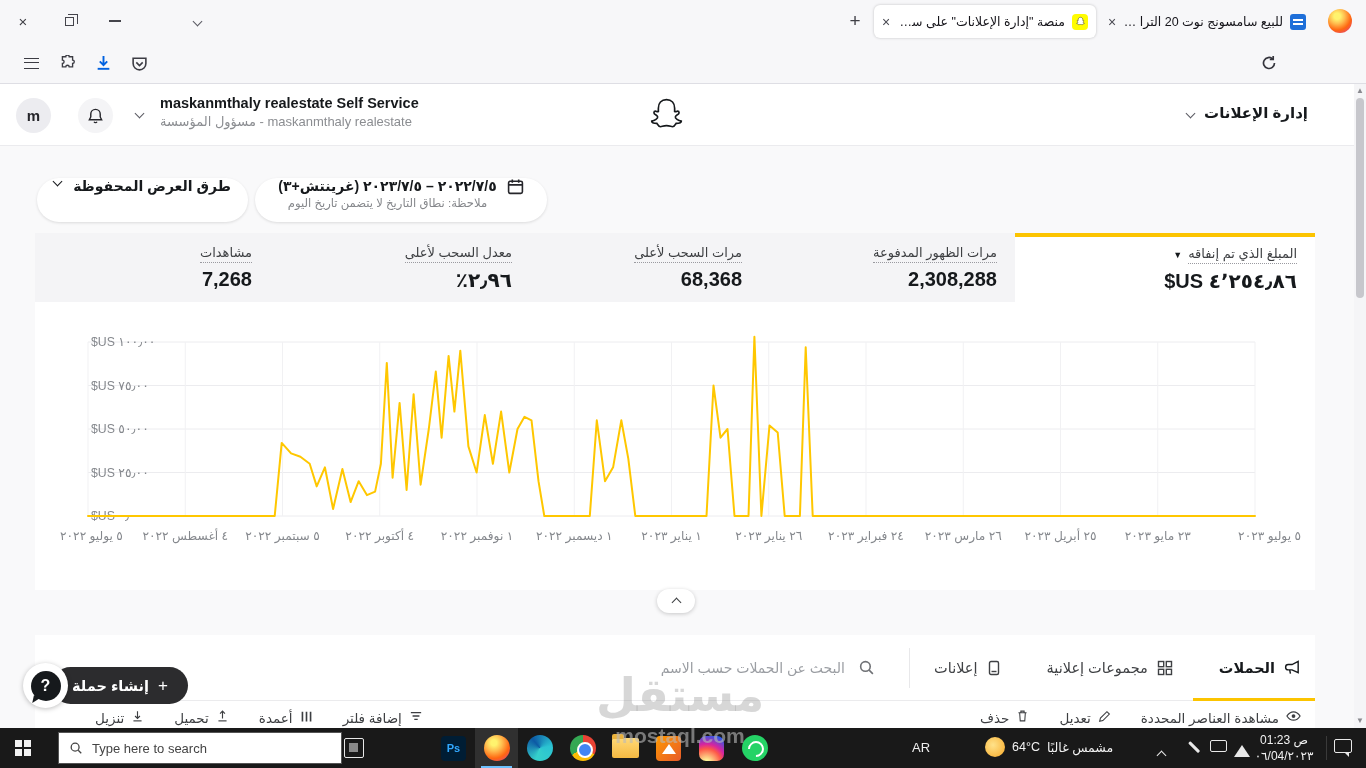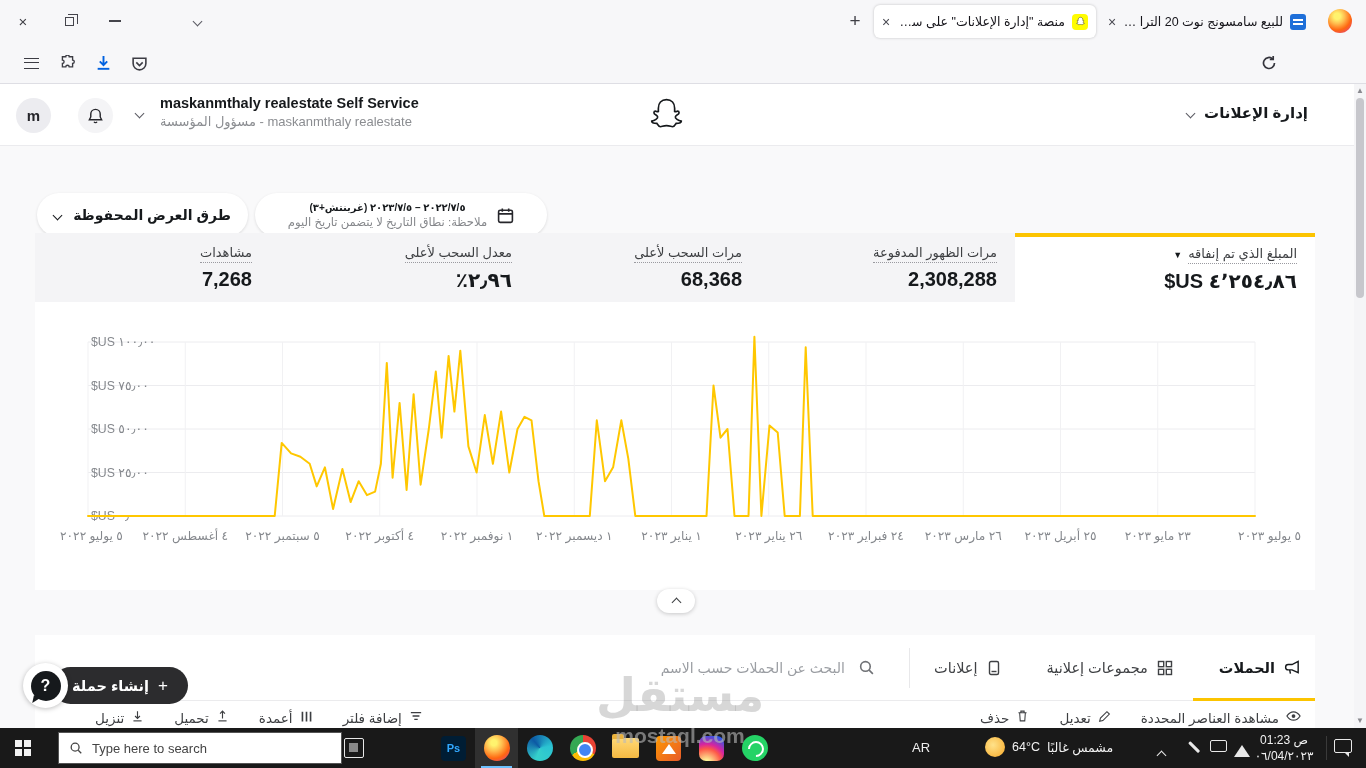--- a/index.html
+++ b/index.html
@@ -50,25 +50,25 @@
   #bell-btn{position:absolute;left:78px;top:14px;width:35px;height:35px;border-radius:50%;background:#f4f4f6;display:flex;align-items:center;justify-content:center;}
   #acct-chev{position:absolute;left:136px;top:26px;}
   #acct-block{position:absolute;left:160px;top:11px;direction:ltr;}
   #acct-name{font-size:14.5px;font-weight:bold;color:#16191c;}
   #acct-role{font-size:13px;color:#8b8d91;margin-top:3px;}
   #ghost-wrap{position:absolute;left:648px;top:12px;}
   #hdr-nav{position:absolute;right:46px;top:20px;display:flex;direction:rtl;align-items:center;gap:10px;}
   #hdr-nav-label{font-size:15px;font-weight:bold;color:#16191c;text-align:center;}
 
   
-  .pill{position:absolute;background:#fff;border-radius:24px;box-shadow:0 1px 3px rgba(0,0,0,.12);display:flex;align-items:center;justify-content:center;direction:rtl;margin-top:15px;}
+  .pill{position:absolute;background:#fff;border-radius:24px;box-shadow:0 1px 3px rgba(0,0,0,.12);display:flex;justify-content:center;direction:rtl;}
   #pill-saved{left:37px;top:178px;width:211px;height:44px;gap:12px;}
   #pill-saved span.lbl{font-size:14px;font-weight:bold;color:#16191c;}
   #pill-date{left:255px;top:178px;width:292px;height:44px;gap:10px;padding:0 14px;}
-  #pill-date .dates{font-size:10px;font-weight:bold;color:#16191c;text-align:center;direction:ltr;}
+  #pill-date .dates{font-size:14px;font-weight:bold;color:#16191c;text-align:center;direction:ltr;}
   #pill-date .note{font-size:11.6px;color:#85878b;text-align:center;margin-top:2px;direction:rtl;}
 
   
   #metrics{position:absolute;left:35px;top:233px;width:1280px;height:69px;display:flex;flex-direction:row-reverse;}
   .metric{background:#f4f4f6;padding:10px 18px 0 0;text-align:right;direction:rtl;}
   .metric.selected{background:#fff;border-top:4px solid #fcc400;padding-top:7px;}
   .m-label{display:inline-flex;align-items:center;gap:6px;font-size:13px;color:#3d3f42;}
   .m-label .txt{border-bottom:1px dotted #9a9aa0;padding-bottom:2px;}
   .m-caret{font-size:9px;color:#16191c;}
   .m-value{margin-top:5px;font-size:20px;font-weight:bold;color:#16191c;}

